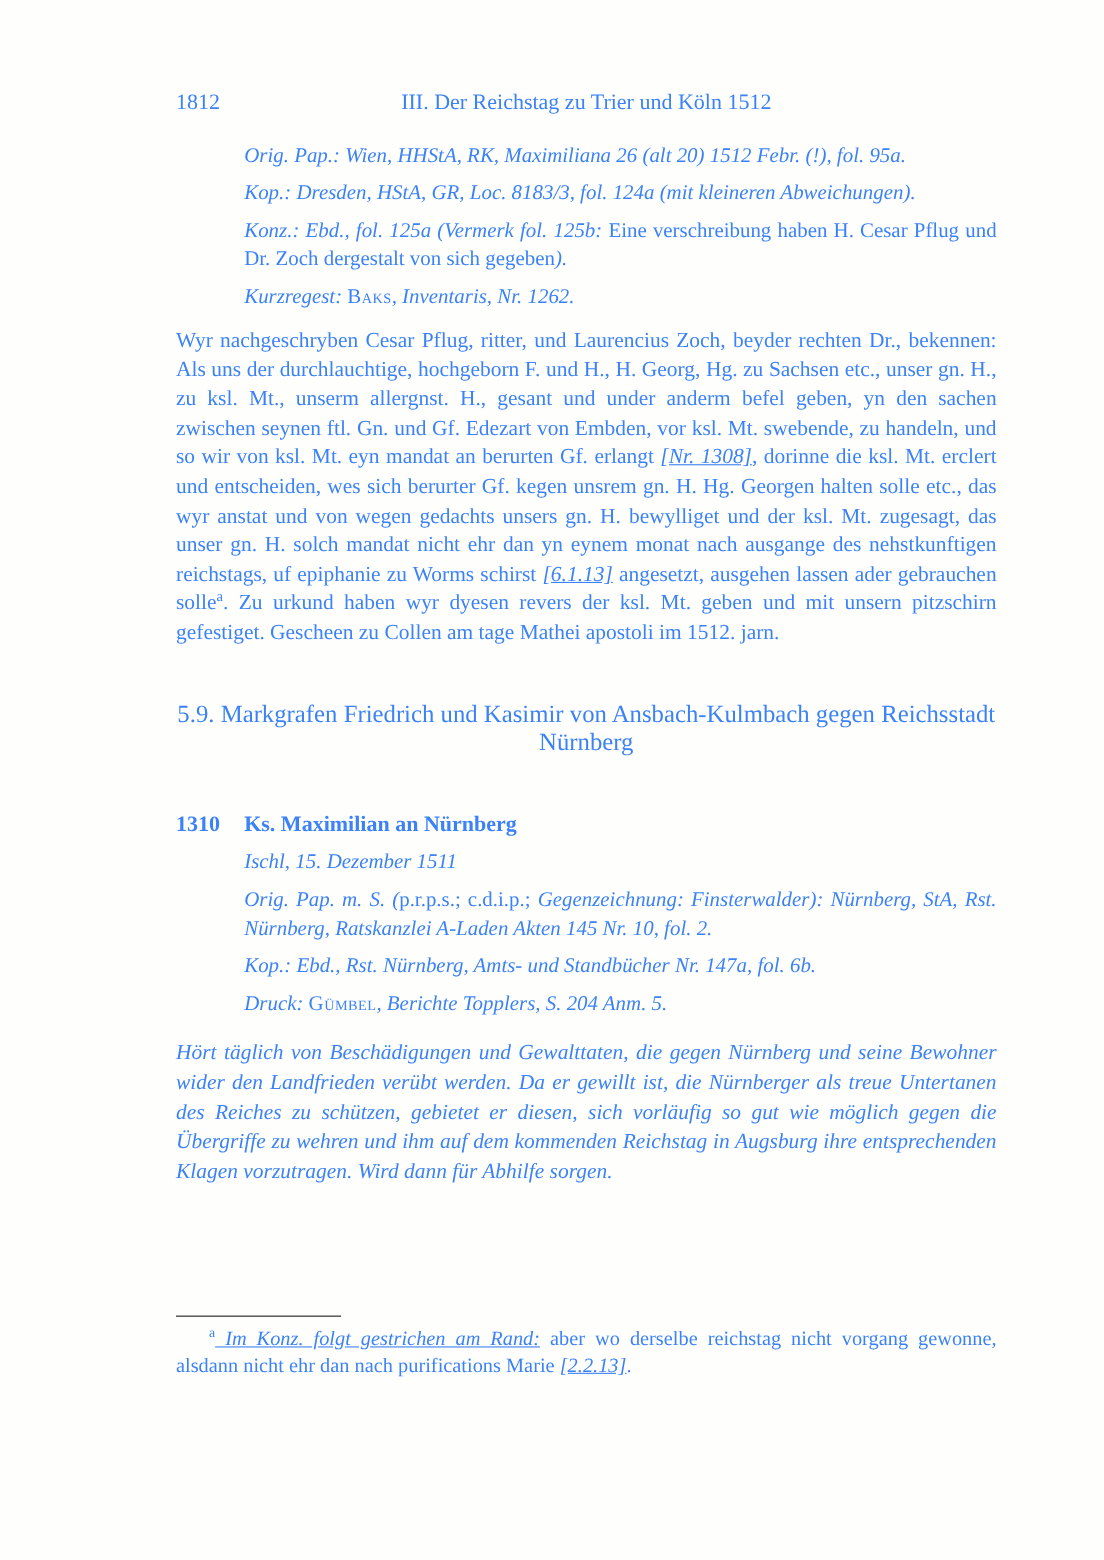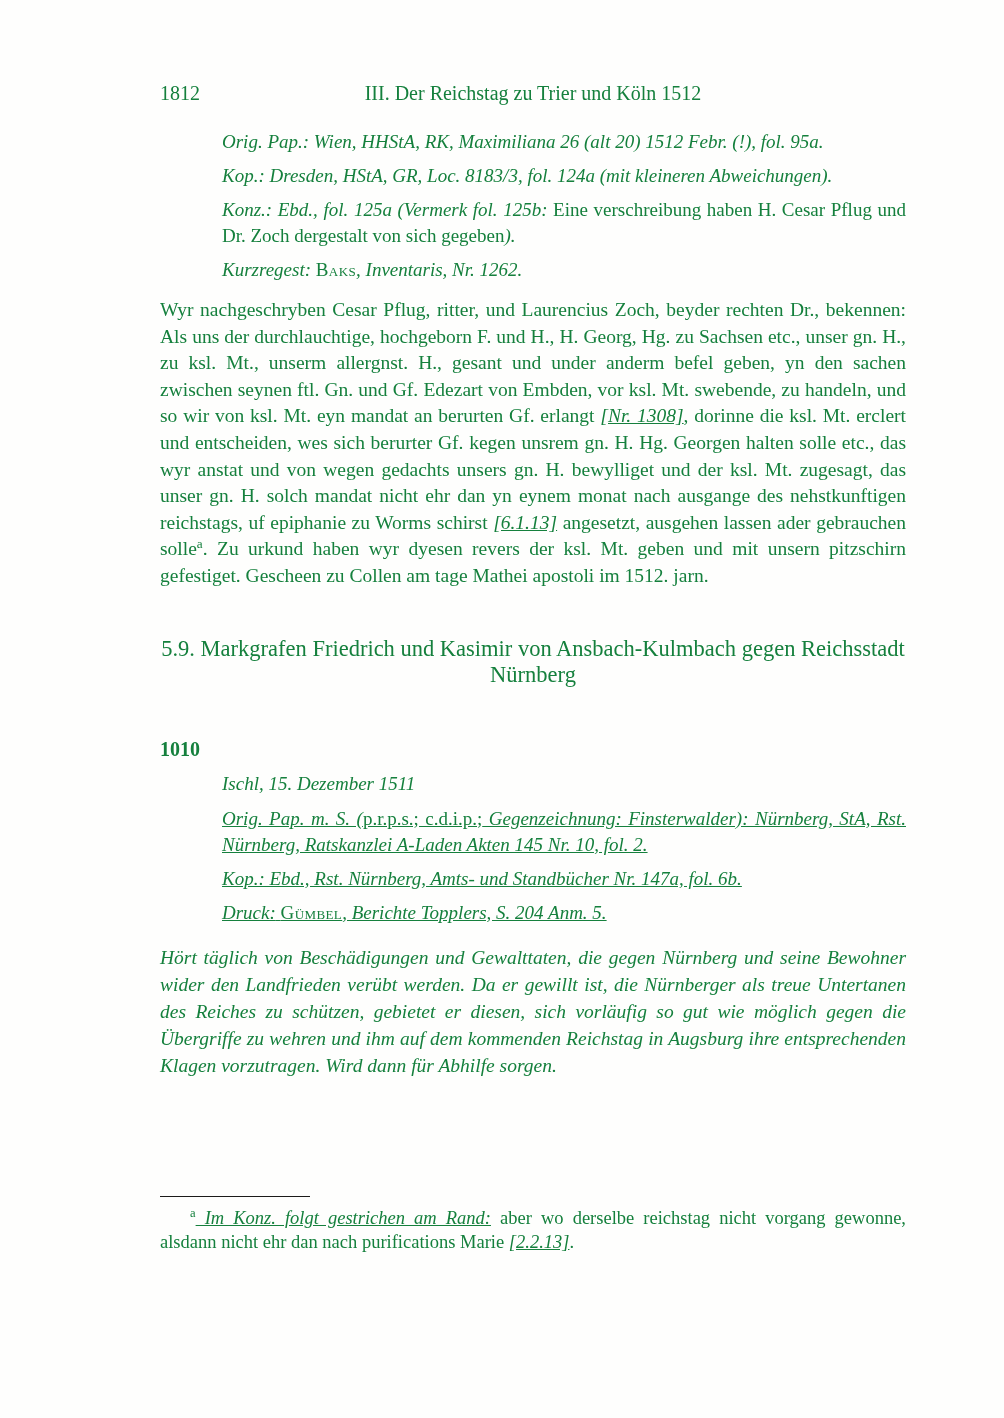--- a/index.html
+++ b/index.html
@@ -2,21 +2,21 @@
 <html><head>
 <meta charset="utf-8">
 <style>
   html,body { margin:0; padding:0; background:#ffffff; }
   .page {
     position:relative;
     width:1004px; height:1418px;
     background:#fefefdfd;
     background:#fefefd;
     font-family:"Liberation Serif","DejaVu Serif",serif;
-    color:#15803d;
+    color:#3b82f6;
     overflow:hidden;
   }
   .content { position:absolute; left:160px; top:80px; width:746px; }
 
   .pagehead { position:relative; font-size:20px; line-height:26px; height:26px; }
   .pagehead .num { position:absolute; left:0; top:0; }
   .pagehead .rh { display:block; text-align:center; }
 
   .sources { margin-top:23px; }
   .src {
@@ -50,21 +50,21 @@
     font-weight:bold;
   }
   .entry-num { flex:0 0 62px; }
 
   .dateline {
     margin:9px 0 0 62px;
     font-size:19px; line-height:26px;
     font-style:italic;
   }
 
-  .sources-1310 { margin-top:9px;text-decoration:underline; }
+  .sources-1310 { margin-top:9px; }
 
   .summary {
     margin:18px 0 0 0;
     font-size:19.5px; line-height:27px;
     font-style:italic;
     text-align:justify;
   }
 
   .footnote {
     position:absolute; left:160px; top:1196px; width:746px;
@@ -102,21 +102,22 @@
         <span>Kurzregest:</span>
         <span class="sc">Baks</span><span>, Inventaris, Nr. 1262.</span>
       </p>
     </div>
 
     <p class="bodytext"><span>Wyr nachgeschryben Cesar Pflug, ritter, und Laurencius Zoch, beyder rechten Dr., bekennen: Als uns der durchlauchtige, hochgeborn F. und H., H. Georg, Hg. zu Sachsen etc., unser gn. H., zu ksl. Mt., unserm allergnst. H., gesant und under anderm befel geben, yn den sachen zwischen seynen ftl. Gn. und Gf. Edezart von Embden, vor ksl. Mt. swebende, zu handeln, und so wir von ksl. Mt. eyn mandat an berurten Gf. erlangt </span><span class="it">[Nr. 1308]</span><span>, dorinne die ksl. Mt. erclert und entscheiden, wes sich berurter Gf. kegen unsrem gn. H. Hg. Georgen halten solle etc., das wyr anstat und von wegen gedachts unsers gn. H. bewylliget und der ksl. Mt. zugesagt, das unser gn. H. solch mandat nicht ehr dan yn eynem monat nach ausgange des nehstkunftigen reichstags, uf epiphanie zu Worms schirst </span><span class="it">[6.1.13]</span><span> angesetzt, ausgehen lassen ader gebrauchen solle</span><sup>a</sup><span>. Zu urkund haben wyr dyesen revers der ksl. Mt. geben und mit unsern pitzschirn gefestiget. Gescheen zu Collen am tage Mathei apostoli im 1512. jarn.</span></p>
 
     <h2 class="section-heading">5.9. Markgrafen Friedrich und Kasimir von Ansbach-Kulmbach gegen Reichsstadt Nürnberg</h2>
 
     <div class="entry-head">
-      <span class="entry-num">1010</span>
+      <span class="entry-num">1310</span>
+      <span>Ks. Maximilian an Nürnberg</span>
     </div>
 
     <p class="dateline">Ischl, 15. Dezember 1511</p>
 
     <div class="sources sources-1310">
       <p class="src">
         <span>Orig. Pap. m. S. (</span><span class="roman">p.r.p.s.; c.d.i.p.;</span><span> Gegenzeichnung: Finsterwalder): Nürnberg, StA, Rst. Nürnberg, Ratskanzlei A-Laden Akten 145 Nr. 10, fol. 2.</span>
       </p>
       <p class="src">
         <span>Kop.: Ebd., Rst. Nürnberg, Amts- und Standbücher Nr. 147a, fol. 6b.</span>

